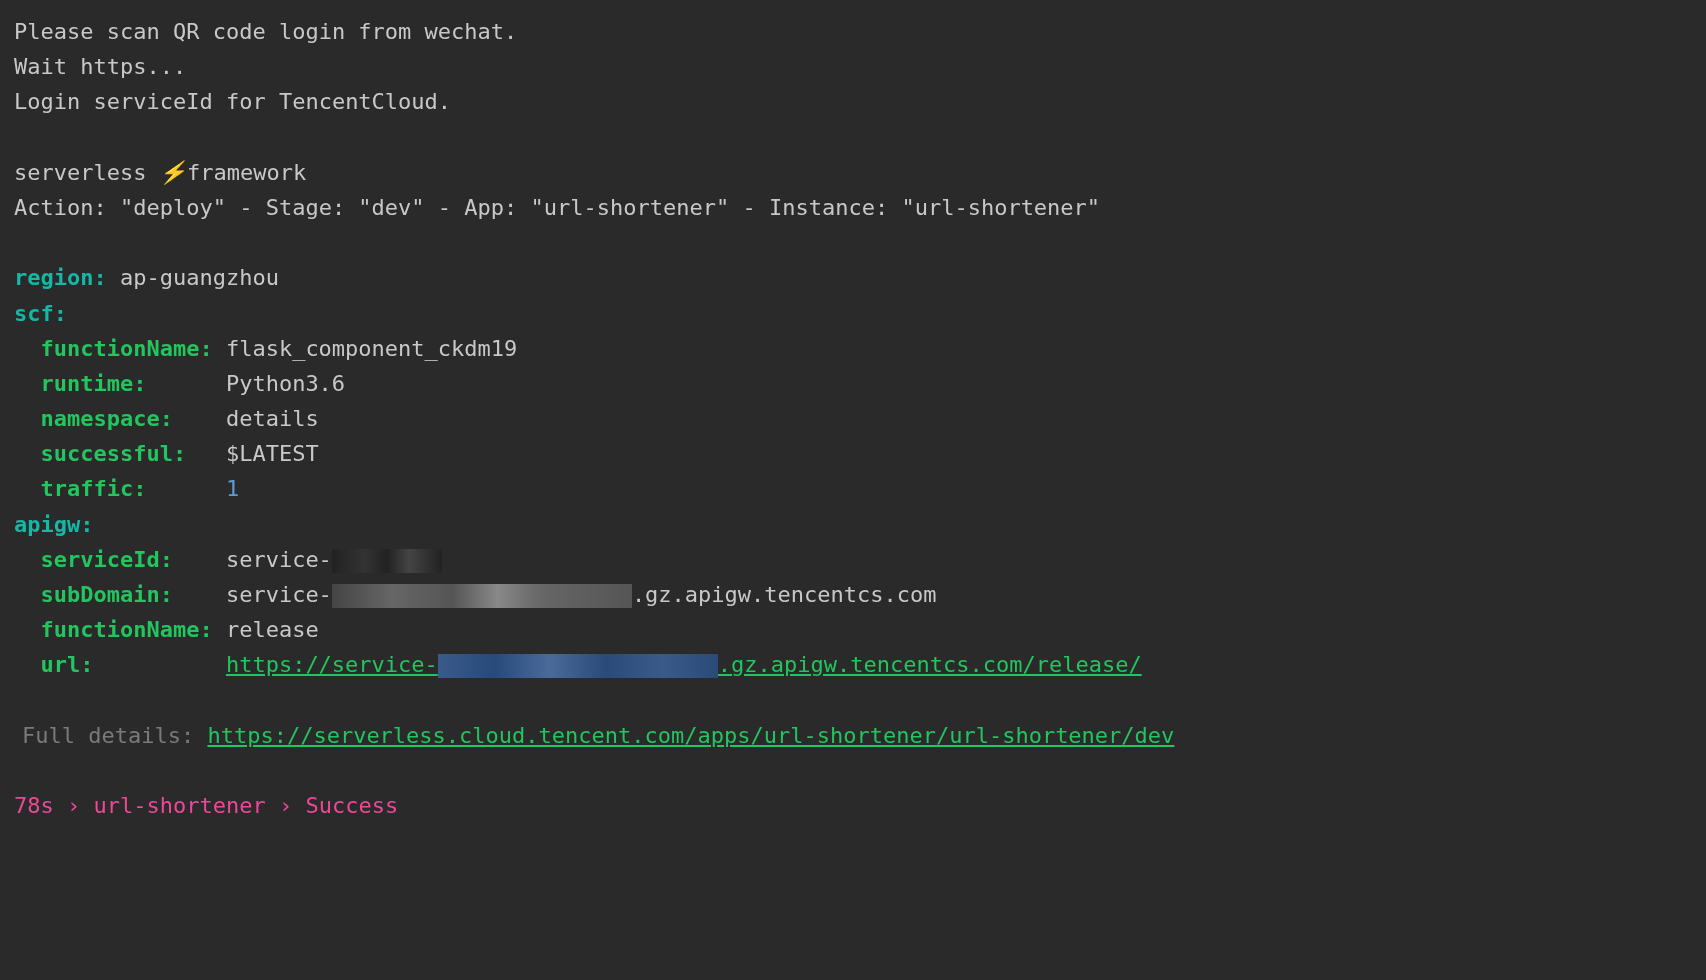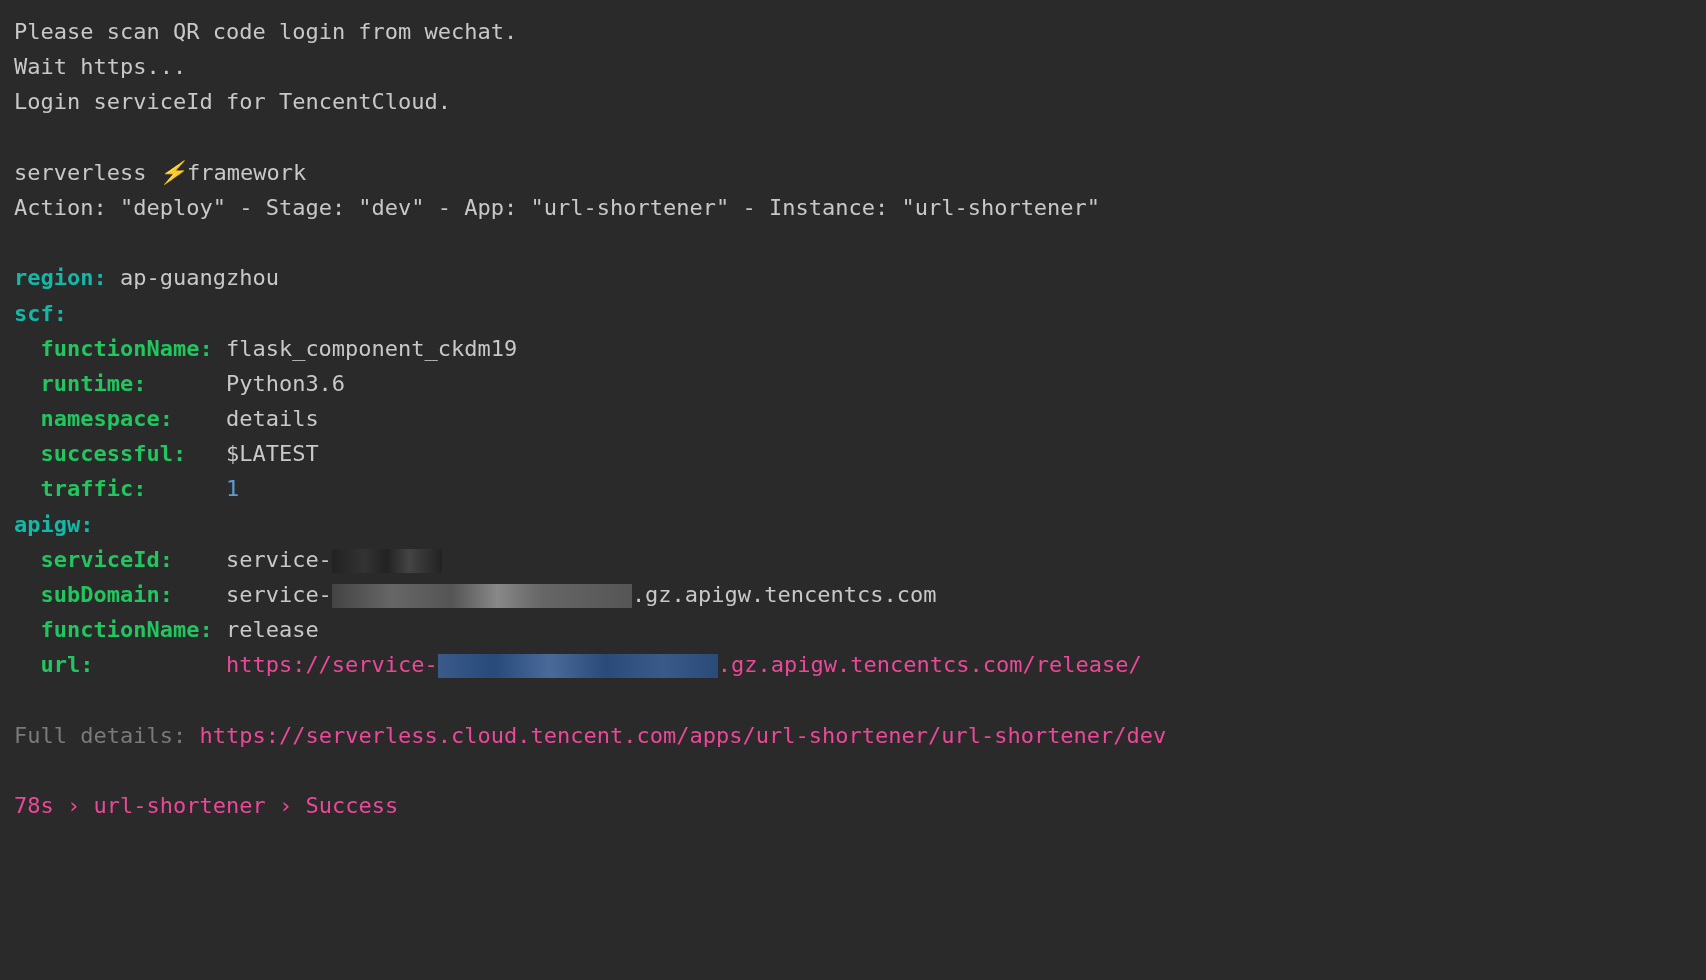--- a/index.html
+++ b/index.html
@@ -26,24 +26,26 @@
       font-weight: bold;
     }
     .orange {
       color: #ff5500;
       font-style: italic;
     }
     .blue {
       color: #5e9cd6;
     }
     .link {
-      color: #ec4899;
+      color: #22c55e;
+      text-decoration: underline;
     }
     .muted {
       color: #7a7a7a;
+      margin-left: 8px;
     }
     .green {
       color: #ec4899;
     }
     .blank {
       height: 1.6em;
     }
     .key {
       display: inline-block;
       width: 13ch;

